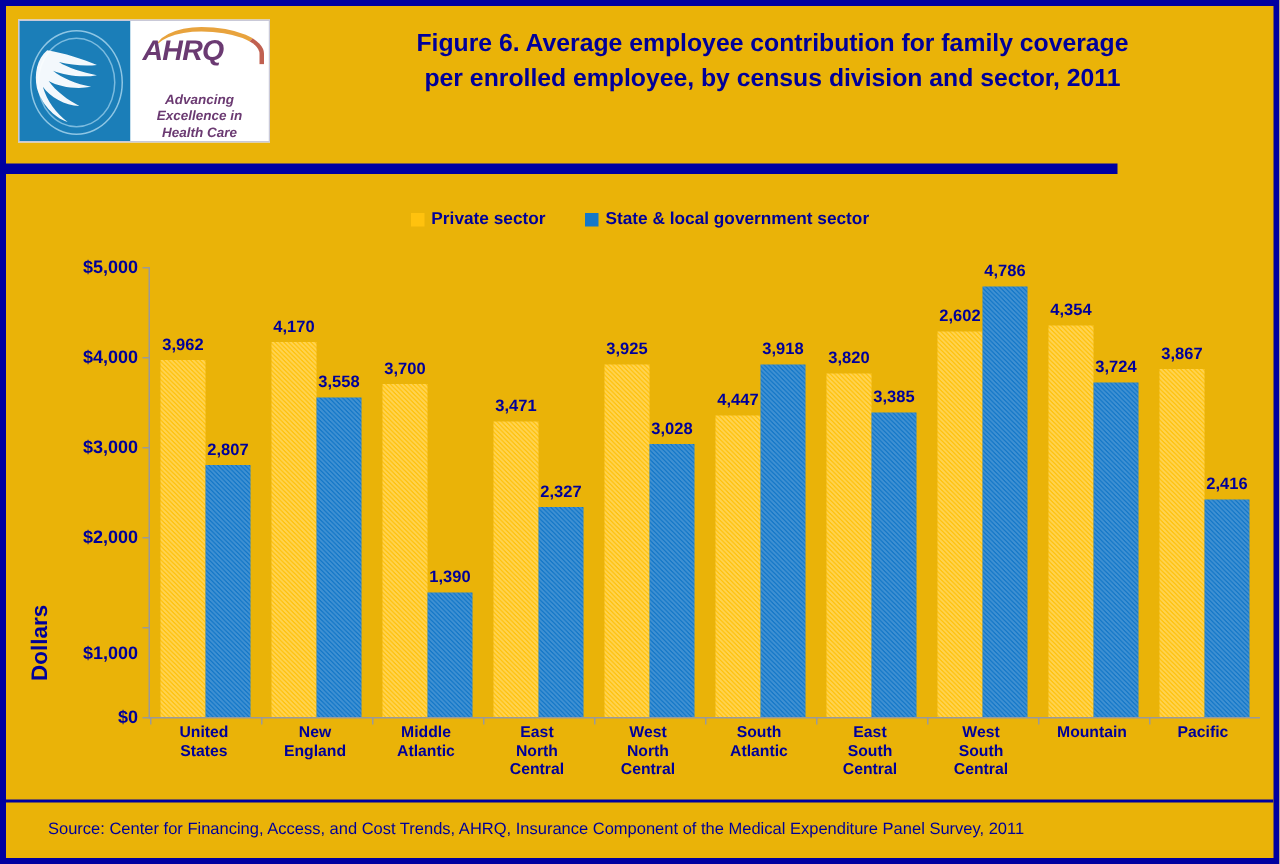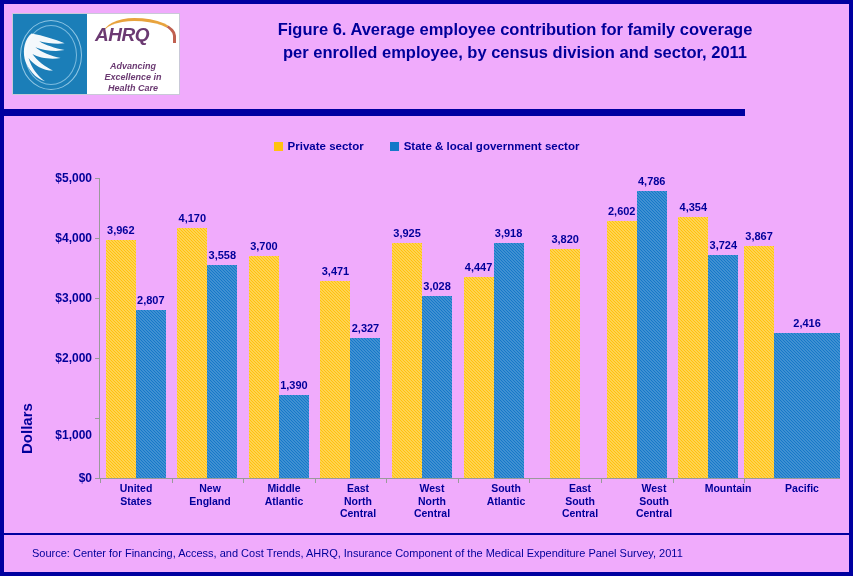--- a/index.html
+++ b/index.html
@@ -9,21 +9,21 @@
   }
   body {
     font-family: "Liberation Sans", sans-serif;
   }
   #page {
     position: relative;
     width: 853px;
     height: 576px;
     box-sizing: border-box;
     border: 4px solid #0000A0;
-    background: #f0abfc;
+    background: #eab308;
     overflow: hidden;
   }
 
   
   #header {
     position: absolute;
     left: 0;
     top: 0;
     width: 845px;
     height: 98px;
@@ -418,20 +418,23 @@
             </div>
             <div class="bar govt" style="height: 235.08px;">
               <span class="vlabel">3,918</span>
             </div>
           </div>
           <div class="group">
             <div class="xtickmark"></div>
             <div class="bar private" style="height: 229.2px;">
               <span class="vlabel">3,820</span>
             </div>
+            <div class="bar govt" style="height: 203.1px;">
+              <span class="vlabel">3,385</span>
+            </div>
           </div>
           <div class="group">
             <div class="xtickmark"></div>
             <div class="bar private" style="height: 257.1px;">
               <span class="vlabel">2,602</span>
             </div>
             <div class="bar govt" style="height: 287.16px;">
               <span class="vlabel">4,786</span>
             </div>
           </div>
@@ -442,21 +445,21 @@
             </div>
             <div class="bar govt" style="height: 223.44px;">
               <span class="vlabel">3,724</span>
             </div>
           </div>
           <div class="group">
             <div class="xtickmark"></div>
             <div class="bar private" style="height: 232.02px;">
               <span class="vlabel">3,867</span>
             </div>
-            <div class="bar govt" style="height: 144.96px; padding-left: 36px;">
+            <div class="bar govt" style="height: 144.96px;">
               <span class="vlabel">2,416</span>
             </div>
           </div>
         </div>
     <div class="ytickmark" style="top: 300px;"></div>
         <div class="ytickmark" style="top: 240px;"></div>
         <div class="ytickmark" style="top: 180px;"></div>
         <div class="ytickmark" style="top: 120px;"></div>
         <div class="ytickmark" style="top: 60px;"></div>
         <div class="ytickmark" style="top: 0px;"></div>

